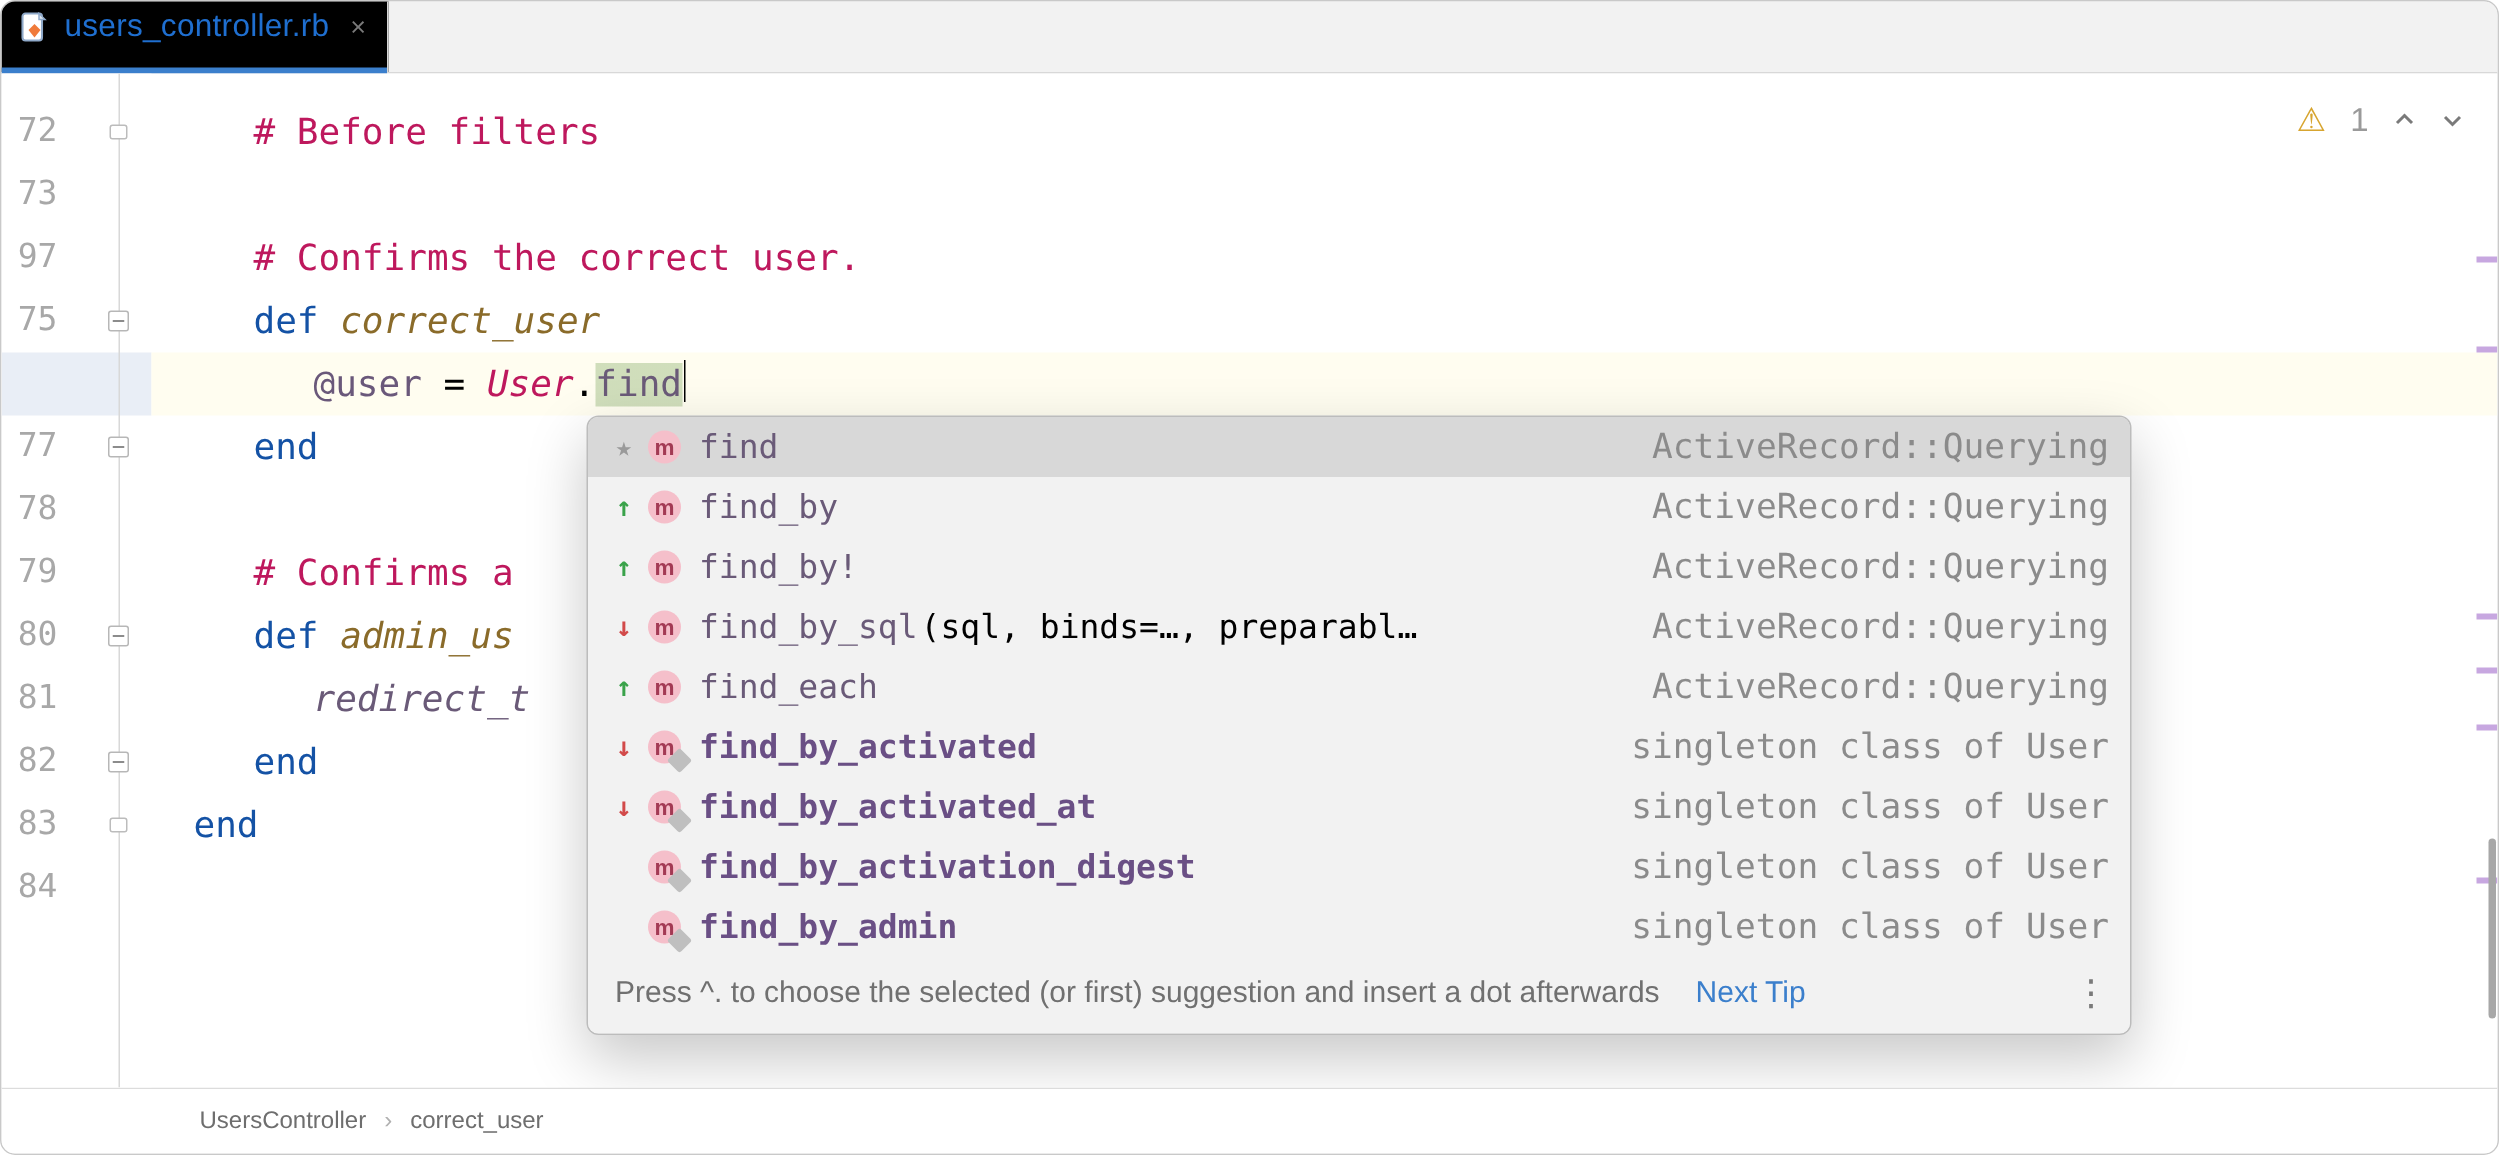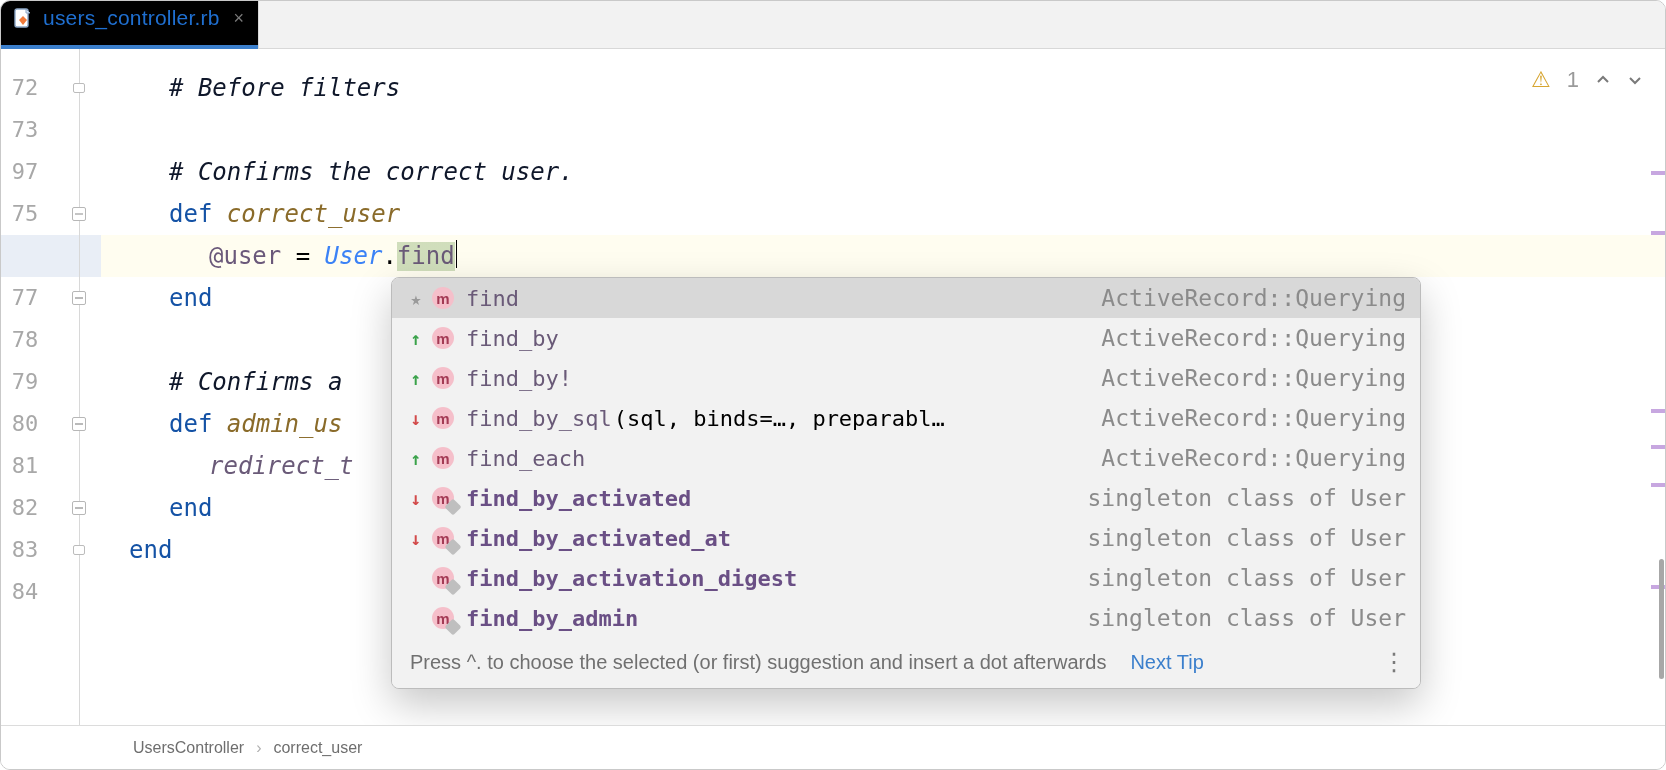--- a/index.html
+++ b/index.html
@@ -64,25 +64,25 @@
     padding-top: 18px;
     font-family: Menlo, Consolas, monospace;
     font-size: 24px;
     position: relative;
   }
   .codeline { height: 42px; line-height: 42px; white-space: pre; padding-left: 28px; }
   .codeline.lvl1 { padding-left: 68px; }
   .codeline.lvl2 { padding-left: 108px; }
   .hl-line { position: absolute; left: 100px; right: 0; height: 42px; background: #fffdf0; z-index: 0; }
   .hl-gutter { position: absolute; left: 0; width: 100px; height: 42px; background: #e9eef6; z-index: 0; }
-  .tok-comment { color: #0f172a; font-style: italic; }
+  .tok-comment { color: #be185d; }
   .tok-def { color: #1452a5; }
   .tok-method-decl { color: #8a6b2a; font-style: italic; }
   .tok-ivar { color: #6a587a; }
-  .tok-const { color: #3b82f6; font-style: italic; margin-top: 28px; }
+  .tok-const { color: #be185d; font-style: italic; margin-top: 28px; }
   .tok-call { color: #6a5a78; }
   .caret {
     display: inline-block; width: 1px; height: 28px; background: #000; vertical-align: -4px; margin-left: 1px;
   }
   .find-squiggle {
     background-image: linear-gradient(180deg, rgba(109,156,76,.32), rgba(109,156,76,.32));
     padding-bottom: 1px;
   }
   
   .inspect { position: absolute; top: 18px; right: 22px; display: flex; align-items: center; gap: 16px; color: #8b8b8b; font-size: 20px; }

